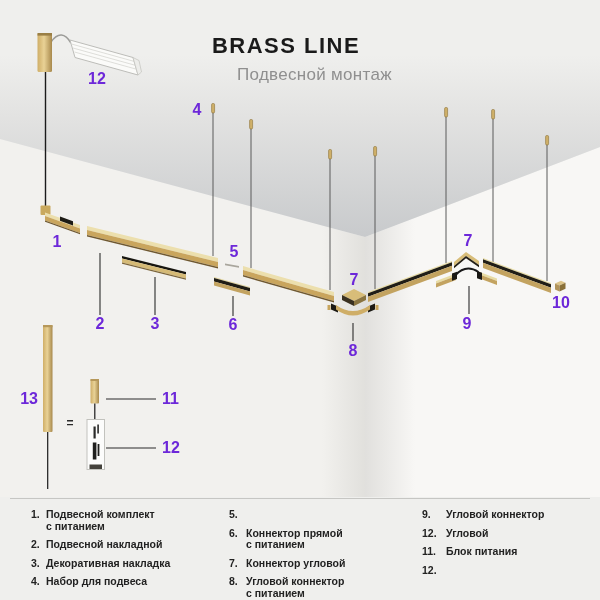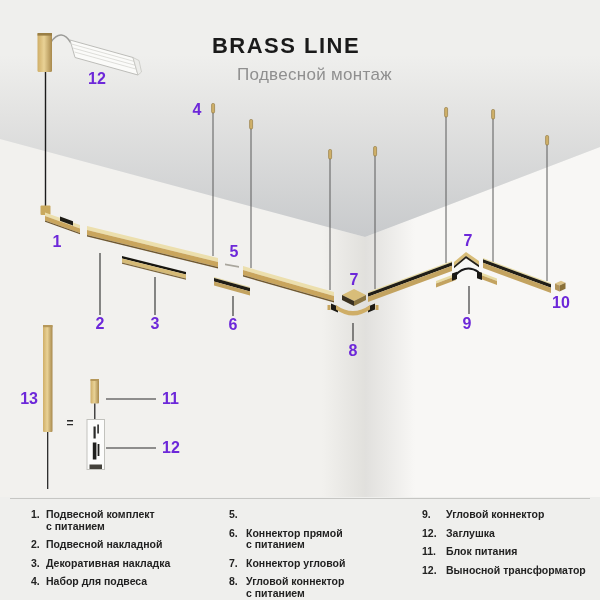--- a/index.html
+++ b/index.html
@@ -262,26 +262,25 @@
         <span class="txt"><span class="t1">Угловой коннектор</span><span class="t2">с питанием</span></span>
       </div>
     </div>
     <div class="lcol" id="lcol3">
       <div class="li">
         <span class="num">9.</span>
         <span class="txt"><span class="t1">Угловой коннектор</span></span>
       </div>
       <div class="li">
         <span class="num">12.</span>
-        <span class="txt"><span class="t1">Заглушка</span></span>
+        <span class="txt"><span class="t1">Угловой</span></span>
       </div>
       <div class="li">
         <span class="num">11.</span>
         <span class="txt"><span class="t1">Блок питания</span></span>
       </div>
       <div class="li">
         <span class="num">12.</span>
-        <span class="txt"><span class="t1">Выносной трансформатор</span></span>
       </div>
     </div>
   </div>
 
 </div>
 
 </body></html>

